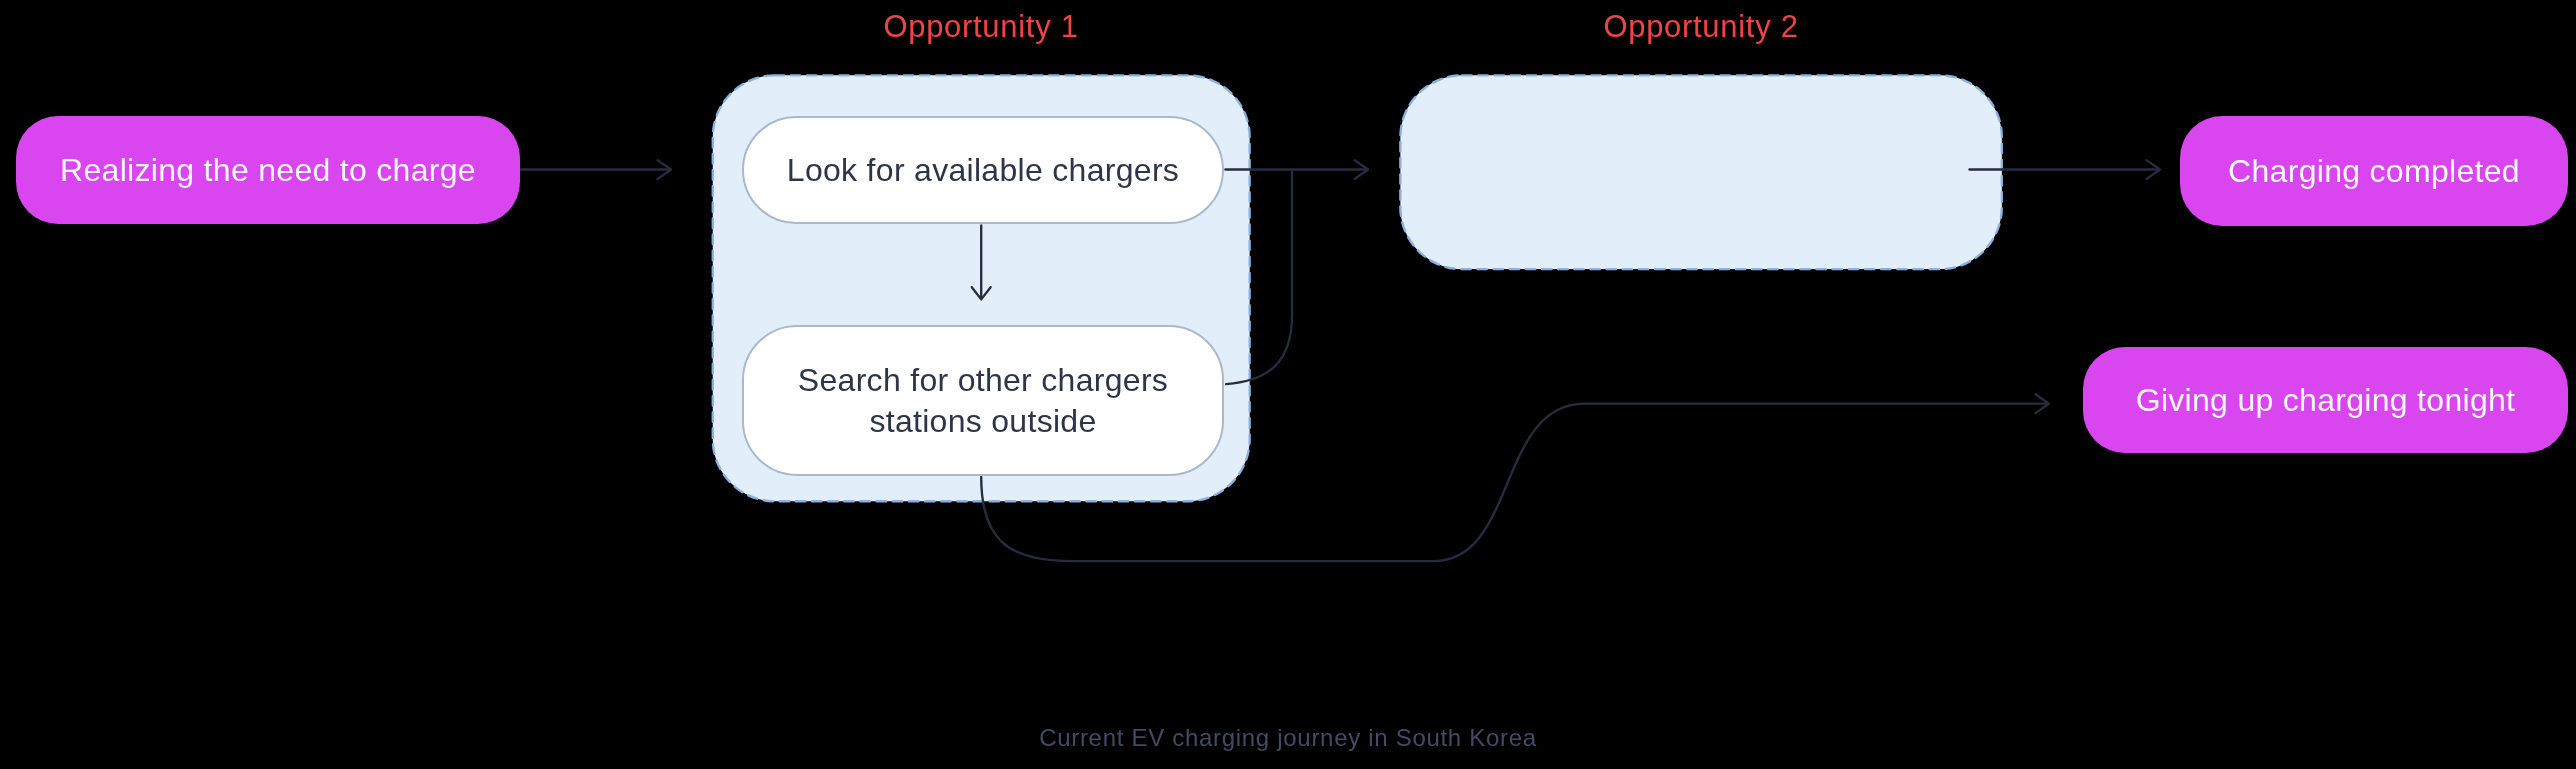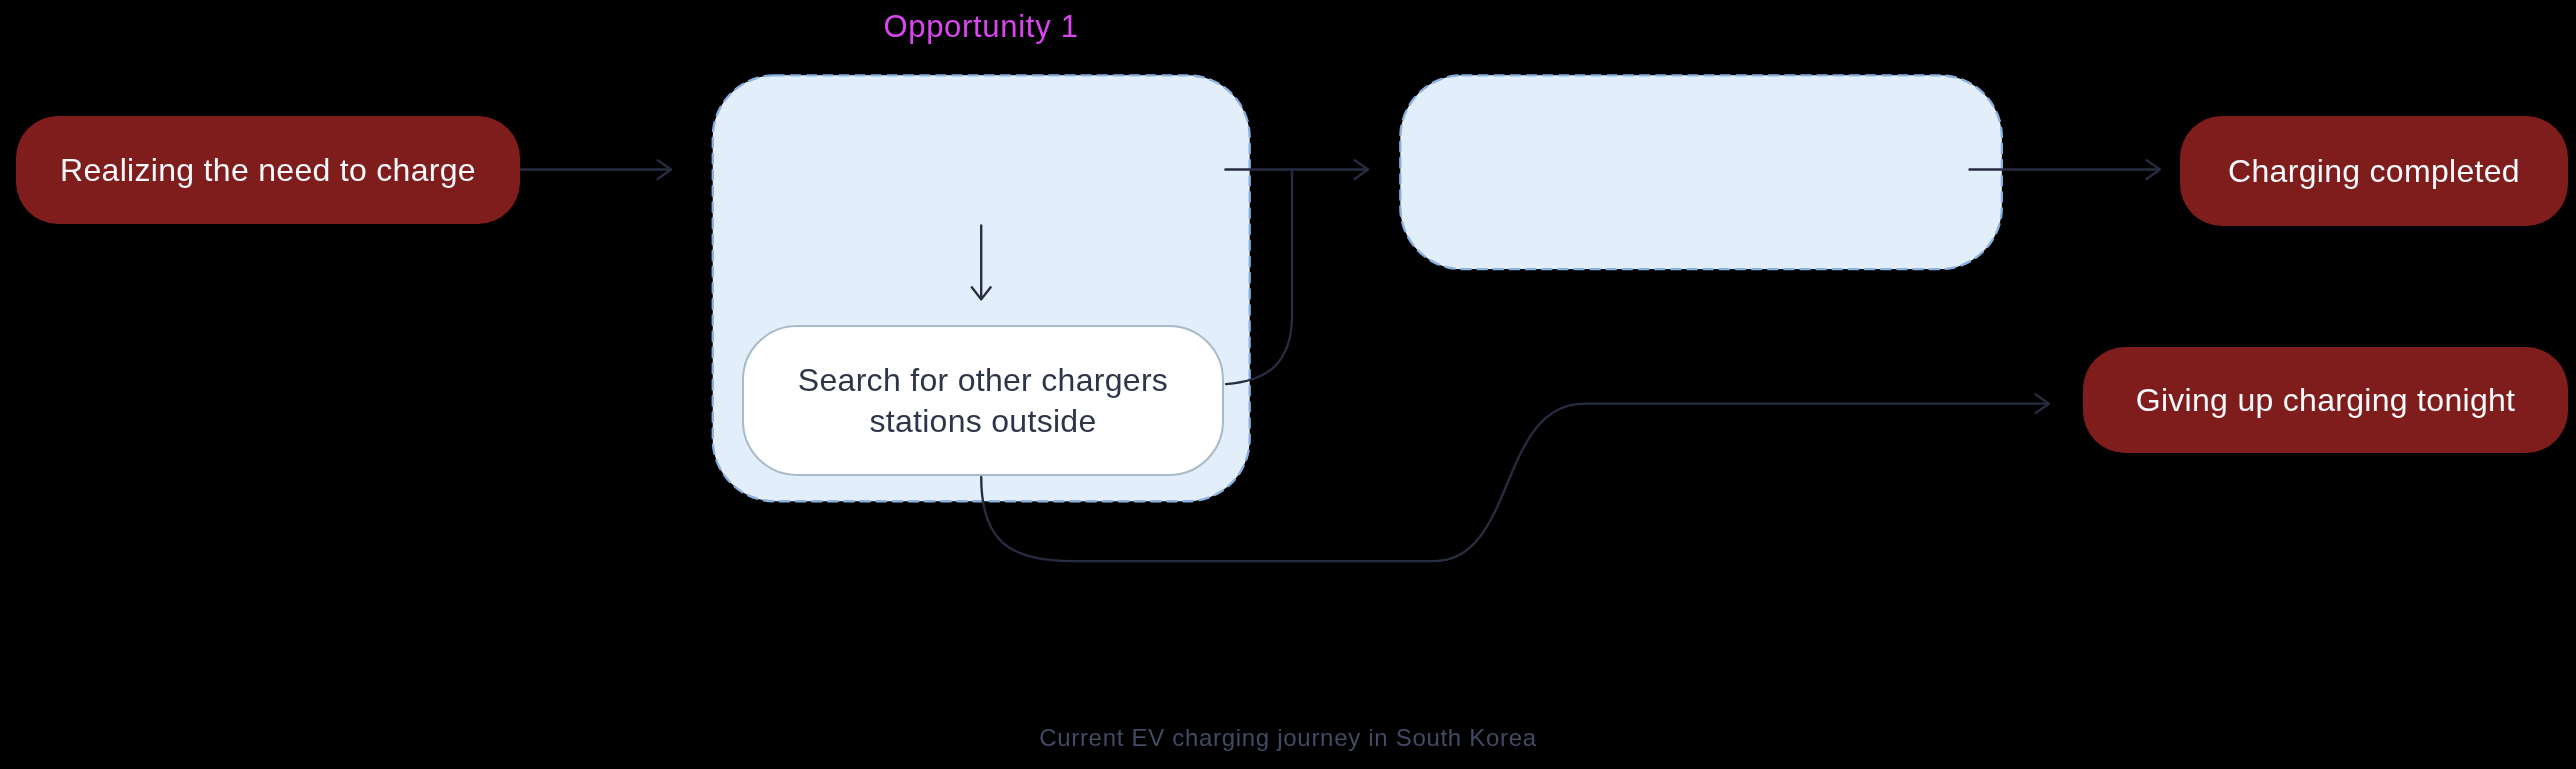--- a/index.html
+++ b/index.html
@@ -19,37 +19,37 @@
     position: absolute;
     inset: 0;
     z-index: 2;
   }
   .opp-label {
     position: absolute;
     z-index: 4;
     text-align: center;
     font-size: 31px;
     letter-spacing: 0.7px;
-    color: #d946ef;
+    color: #ef4444;
     line-height: 1;
   }
   .node {
     position: absolute;
     z-index: 3;
     display: flex;
     align-items: center;
     justify-content: center;
     text-align: center;
     font-size: 32px;
     letter-spacing: 0.3px;
     line-height: 1.28;
     box-sizing: border-box;
   }
   .node.dark {
-    background: #7f1d1d;
+    background: #d946ef;
     color: #F7F9FC;
     border-radius: 42px;
   }
   .node.light {
     background: #FFFFFF;
     color: #2E3548;
     border: 2px solid #A8BAC8;
     border-radius: 55px;
   }
   .node-realizing { left: 16px;   top: 116px; width: 504px; height: 108px; }
@@ -71,20 +71,21 @@
     letter-spacing: 0.7px;
     color: #434A63;
   }
 </style>
 </head>
 <body>
 
 <div class="canvas">
 
   <div class="opp-label label-opp1">Opportunity 1</div>
+  <div class="opp-label label-opp2">Opportunity 2</div>
 
   <svg class="wires" width="2576" height="769" viewBox="0 0 3828 1143" fill="none" xmlns="http://www.w3.org/2000/svg">
 
     <rect x="1059" y="112" width="798" height="633" rx="92" fill="#E3EEFB" stroke="#8AB1E2" stroke-width="3.5" stroke-dasharray="14 10" stroke-linecap="round"></rect>
 
     <rect x="2081" y="112" width="894" height="288" rx="92" fill="#E3EEFB" stroke="#8AB1E2" stroke-width="3.5" stroke-dasharray="14 10" stroke-linecap="round"></rect>
 
     <g stroke="#272C40" stroke-width="3.5" stroke-linecap="round" stroke-linejoin="round">
       <path d="M 773 252 H 995"></path>
       <path d="M 977 238 L 997 252 L 977 266"></path>
@@ -107,20 +108,21 @@
     </g>
 
     <g stroke="#272C40" stroke-width="3.5" stroke-linecap="round" stroke-linejoin="round">
       <path d="M 1458 709 C 1458 800 1496 834 1592 834 L 2130 834 C 2255 834 2225 600 2355 600 L 3043 600"></path>
       <path d="M 3025 586 L 3045 600 L 3025 614"></path>
     </g>
   </svg>
 
   <div class="node dark node-realizing">Realizing the need to charge</div>
 
+  <div class="node light node-look">Look for available chargers</div>
 
   <div class="node light node-search">Search for other chargers stations outside</div>
 
 
   <div class="node dark node-givingup">Giving up charging tonight</div>
 
   <div class="node dark node-completed">Charging completed</div>
 
   <div class="caption">Current EV charging journey in South Korea</div>
 </div>

